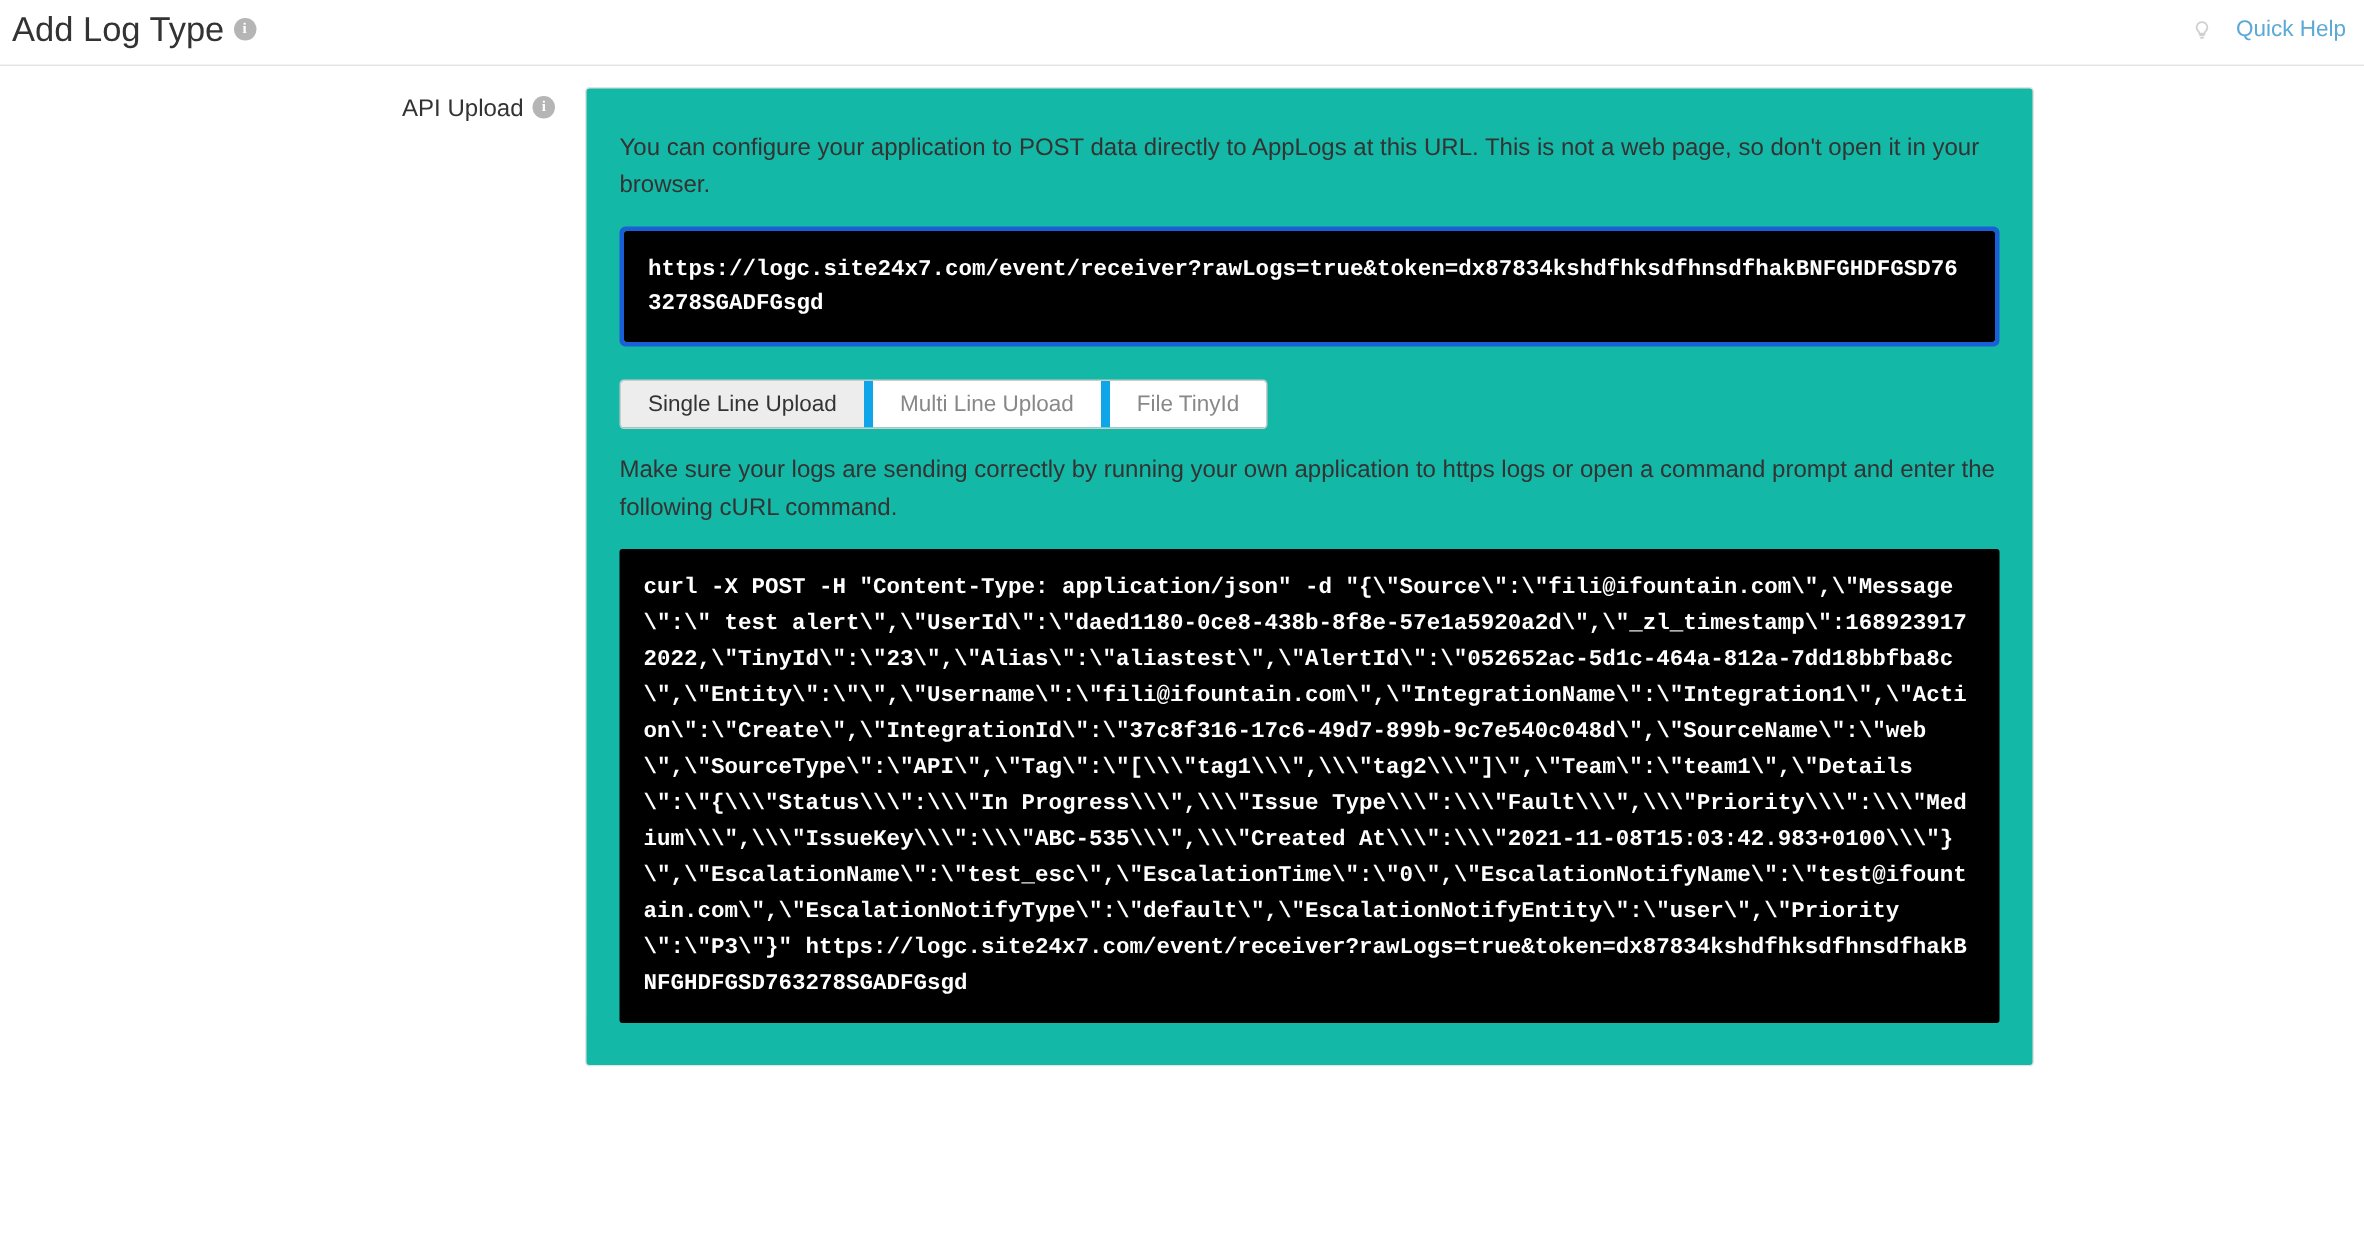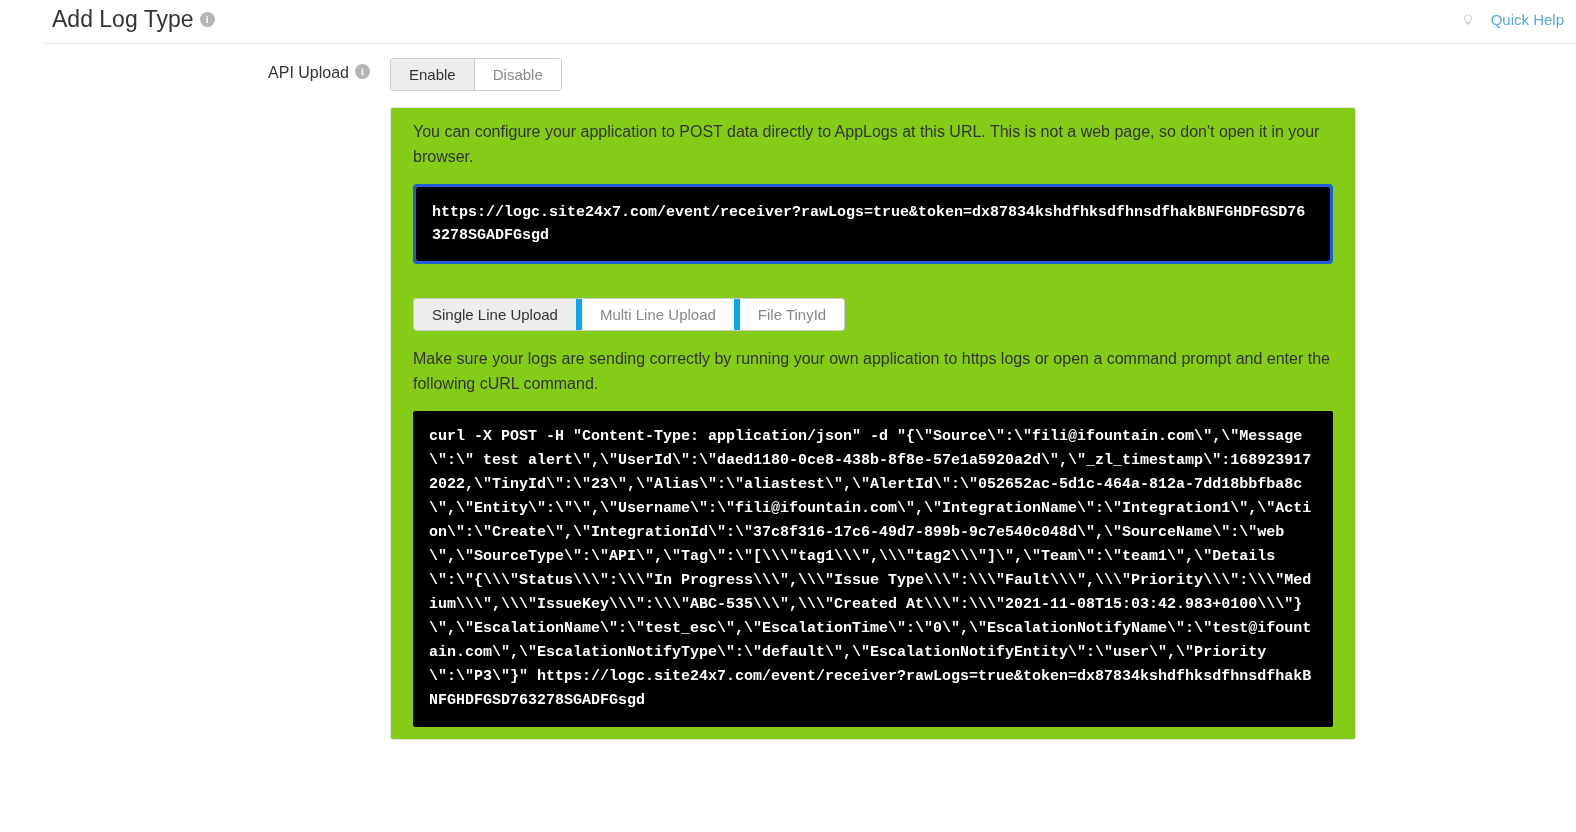--- a/index.html
+++ b/index.html
@@ -9,21 +9,20 @@
     color: #333;
     background: #fff;
     width: 1576px;
   }
   .header {
     display: flex;
     justify-content: space-between;
     align-items: center;
     padding: 6px 12px 10px 8px;
     border-bottom: 1px solid #e5e5e5;
-    margin-left: 44px;
   }
   .page-title {
     font-size: 23px;
     font-weight: 400;
     color: #333;
     display: flex;
     align-items: center;
     gap: 6px;
   }
   .info-icon {
@@ -89,35 +88,35 @@
     color: #888;
     border: none;
     cursor: pointer;
   }
   .toggle-btn.active {
     background: #ededed;
     color: #333;
   }
   .toggle-btn + .toggle-btn { border-left: 1px solid #ccc; }
   .panel {
-    background: #84cc16;
+    background: #14b8a6;
     border: 1px solid #e3e3e3;
     border-radius: 3px;
-    padding: 12px 22px;
+    padding: 28px 22px;
   }
   .desc {
     font-size: 16px;
     color: #333;
     line-height: 1.55;
     margin-bottom: 14px;
   }
   .url-box-wrap {
     border: 3px solid #1a5fd6;
     border-radius: 4px;
-    margin-bottom: 34px;
+    margin-bottom: 22px;
   }
   .codebox {
     background: #000;
     color: #fff;
     font-family: "Courier New", Courier, monospace;
     font-size: 15px;
     font-weight: bold;
     padding: 14px 16px;
     border-radius: 2px;
     word-break: break-all;
@@ -176,24 +175,20 @@
 </div>
 
 <div class="content-row">
   <div class="side-label">
     <span>API Upload</span>
     <span class="info-icon">i</span>
   </div>
 
   <div class="main-col">
 
-    <div class="toggle-group">
-      <button class="toggle-btn active">Enable</button>
-      <button class="toggle-btn">Disable</button>
-    </div>
 
     <div class="panel">
 
       <p class="desc">You can configure your application to POST data directly to AppLogs at this URL. This is not a web page, so don't open it in your browser.</p>
 
       <div class="url-box-wrap">
         <div class="codebox">https://logc.site24x7.com/event/receiver?rawLogs=true&amp;token=dx87834kshdfhksdfhnsdfhakBNFGHDFGSD763278SGADFGsgd</div>
       </div>
 
       <div class="tab-group">

